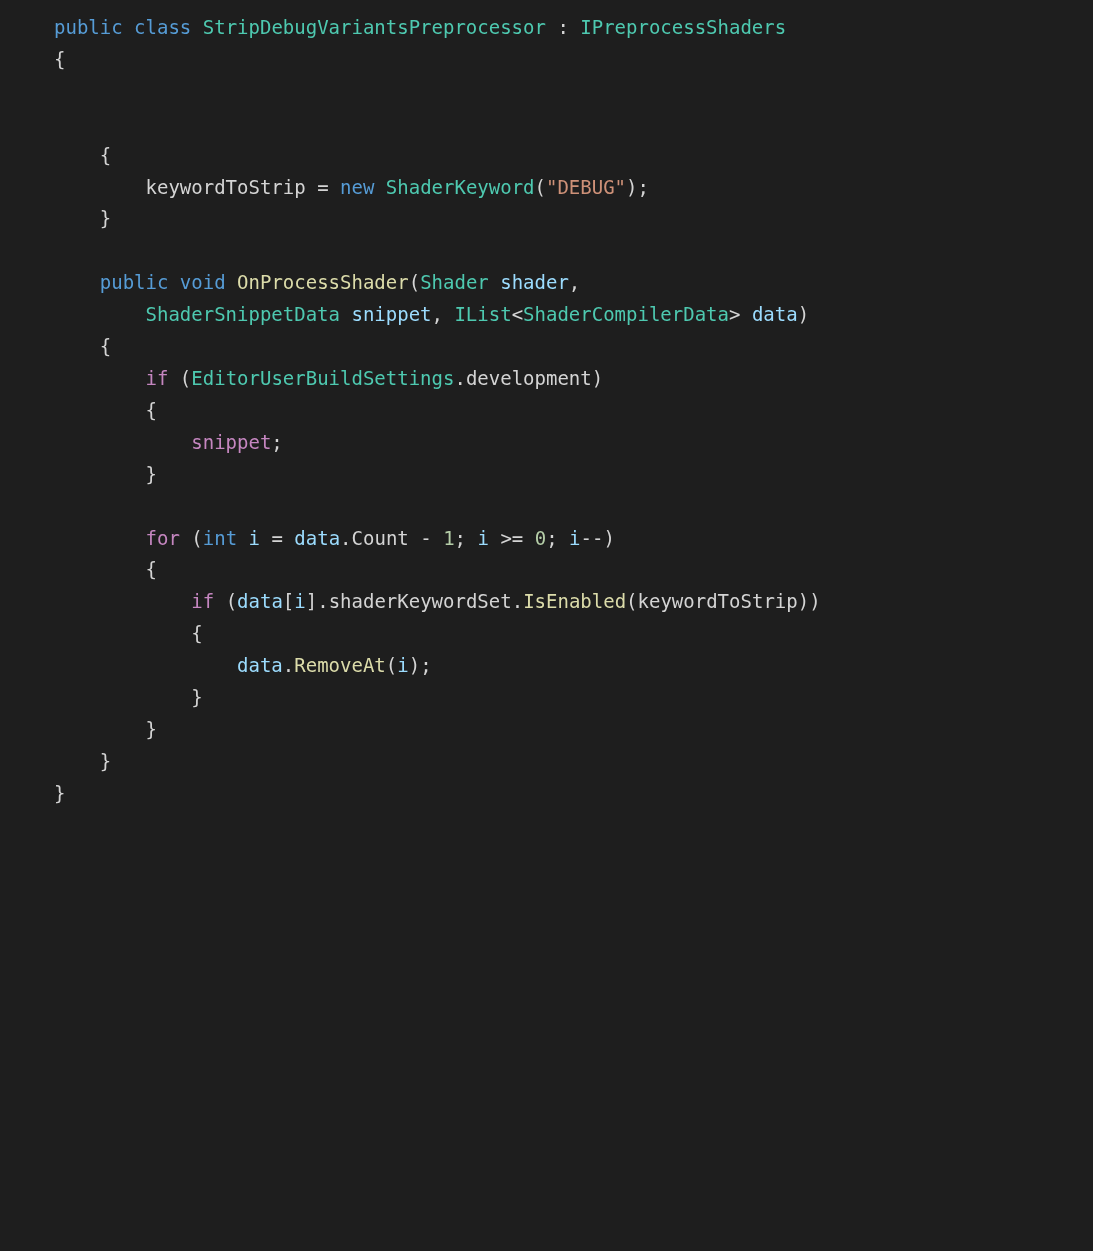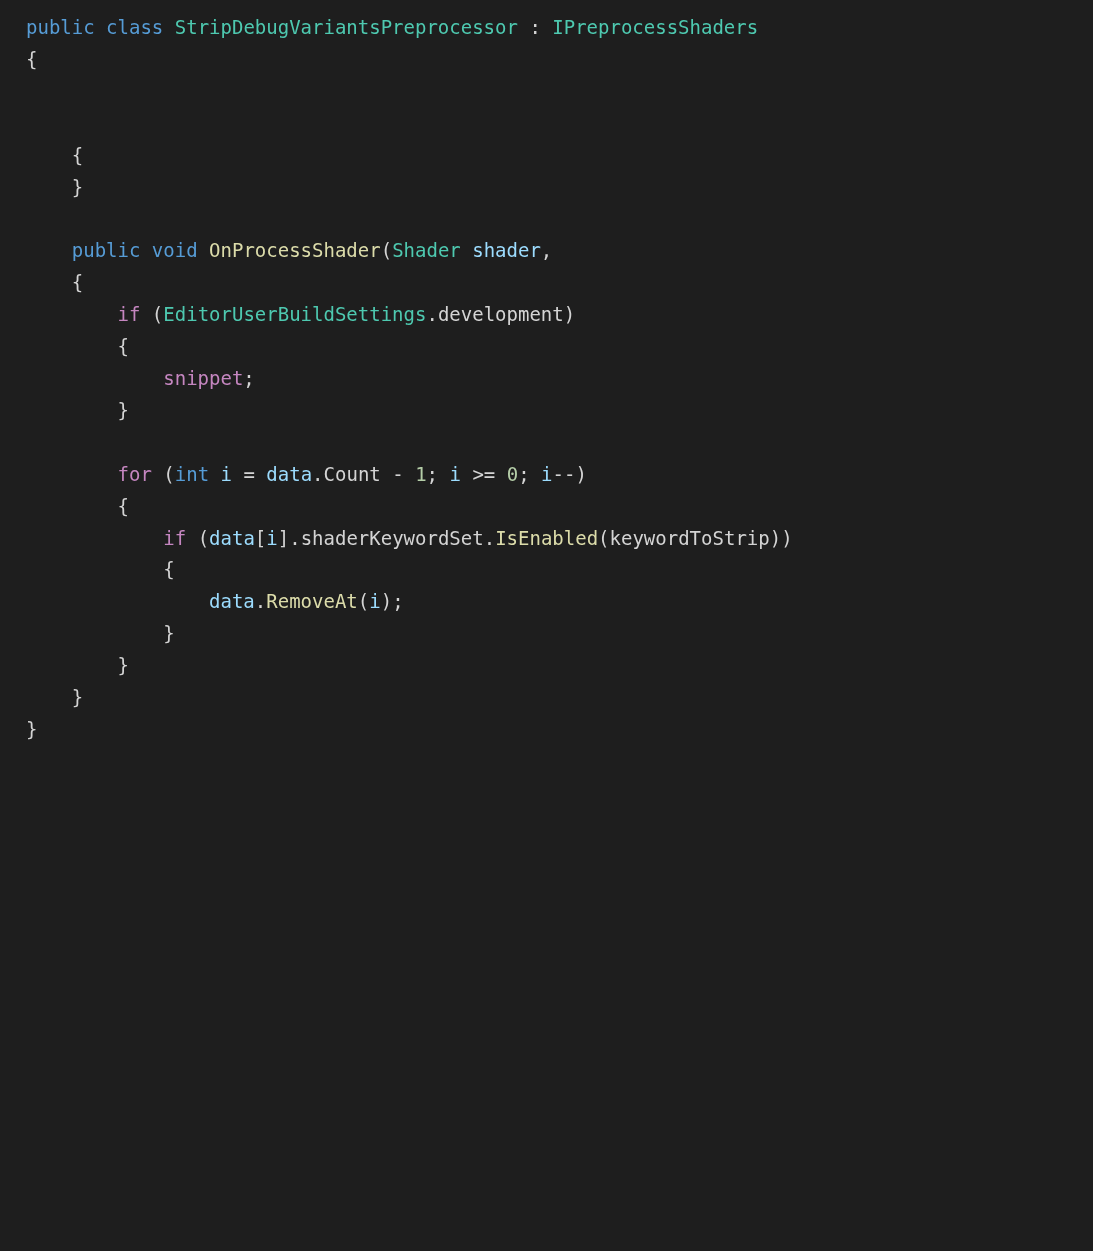--- a/index.html
+++ b/index.html
@@ -7,21 +7,22 @@
     background: #1e1e1e;
     font-family: "SF Mono", "Monaco", "Menlo", "Consolas", monospace;
     font-size: 19px;
     line-height: 1.68;
     padding: 12px 0 20px 0;
     width: 1093px;
     color: #d4d4d4;
   }
   .code-container {
     position: relative;
-    padding-left: 26px;
+    padding-left: 34px;
+    margin-left: 20px;
   }
   .line {
     white-space: pre;
     position: relative;
   }
   .k  { color: #569cd6; }  
   .t  { color: #4ec9b0; }  
   .m  { color: #dcdcaa; }  
   .p  { color: #d4d4d4; }  
   .v  { color: #9cdcfe; }  
@@ -40,27 +41,29 @@
 
 
 <div class="line">&nbsp;</div>
 
 
 <div class="line">&nbsp;</div>
 
 
 <div class="line"><span class="p">    </span><span class="p">{</span></div>
 
+<div class="line"><span class="p">        </span><span class="p">keywordToStrip</span><span class="p"> </span><span class="p">=</span><span class="p"> </span><span class="k">new</span><span class="p"> </span><span class="t">ShaderKeyword</span><span class="p">(</span><span class="s">"DEBUG"</span><span class="p">)</span><span class="p">;</span></div>
 
 <div class="line"><span class="p">    </span><span class="p">}</span></div>
 
 <div class="line">&nbsp;</div>
 
 <div class="line"><span class="p">    </span><span class="k">public</span><span class="p"> </span><span class="k">void</span><span class="p"> </span><span class="m">OnProcessShader</span><span class="p">(</span><span class="t">Shader</span><span class="p"> </span><span class="v">shader</span><span class="p">,</span></div>
 
+<div class="line"><span class="p">        </span><span class="t">ShaderSnippetData</span><span class="p"> </span><span class="v">snippet</span><span class="p">,</span><span class="p"> </span><span class="t">IList</span><span class="p">&lt;</span><span class="t">ShaderCompilerData</span><span class="p">&gt;</span><span class="p"> </span><span class="v">data</span><span class="p">)</span></div>
 
 <div class="line"><span class="p">    </span><span class="p">{</span></div>
 
 <div class="line"><span class="p">        </span><span class="ctrl">if</span><span class="p"> </span><span class="p">(</span><span class="t">EditorUserBuildSettings</span><span class="p">.</span><span class="p">development</span><span class="p">)</span></div>
 
 <div class="line"><span class="p">        </span><span class="p">{</span></div>
 
 <div class="line"><span class="p">            </span><span class="ctrl">snippet</span><span class="p">;</span></div>
 
 <div class="line"><span class="p">        </span><span class="p">}</span></div>

